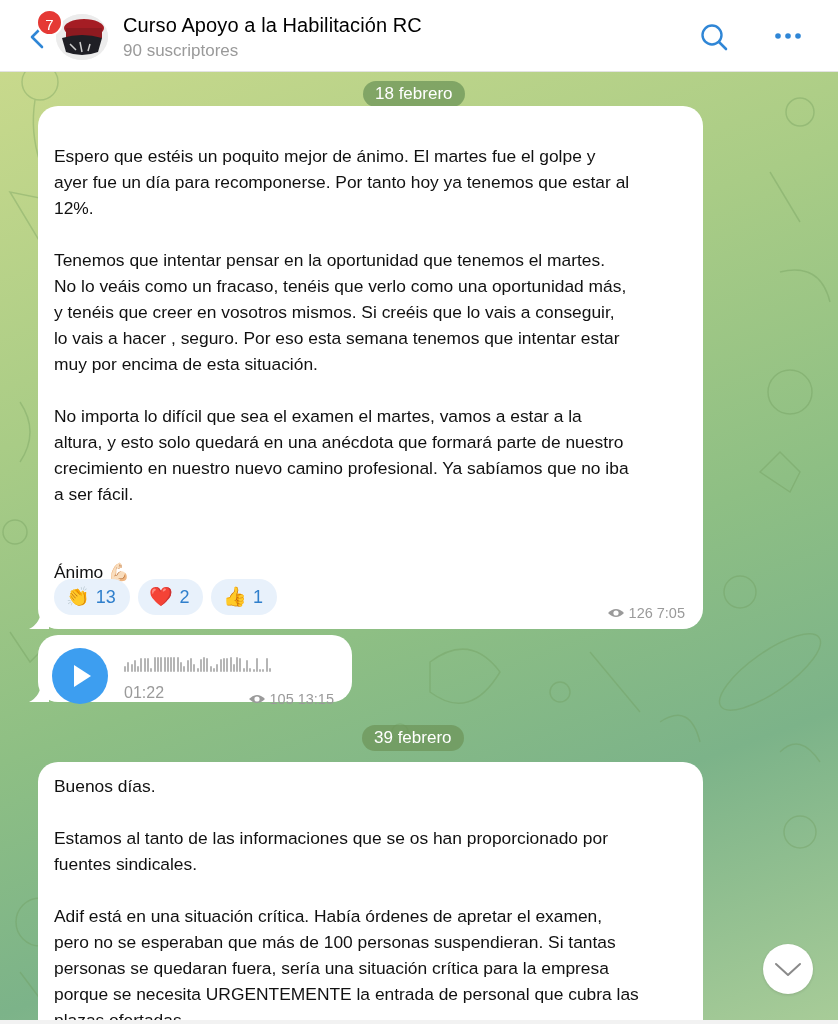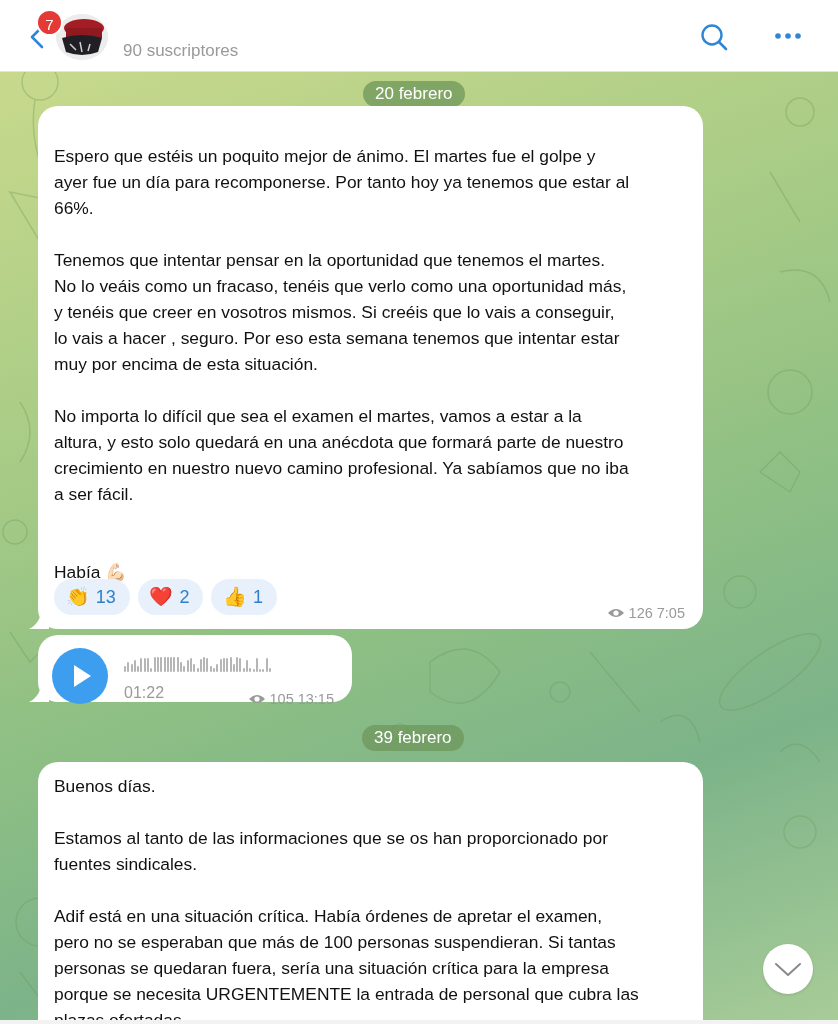--- a/index.html
+++ b/index.html
@@ -79,20 +79,21 @@
   <div class="badge">7</div>
   <div class="avatar">
     <svg width="52" height="46" viewBox="0 0 52 46">
       <rect width="52" height="46" fill="#ececec"></rect>
       <ellipse cx="28" cy="14" rx="20" ry="9" fill="#a51d24"></ellipse>
       <rect x="10" y="14" width="36" height="10" fill="#8e1a20"></rect>
       <path d="M6 24 Q26 18 46 24 L42 38 Q26 44 10 38 Z" fill="#1f1f25"></path>
       <path d="M14 30 L20 36 M24 28 L26 38 M34 30 L32 37" stroke="#cfcfcf" stroke-width="1.5"></path>
     </svg>
   </div>
+  <div class="title">Curso Apoyo a la Habilitación RC</div>
   <div class="subtitle">90 suscriptores</div>
   <div class="search-btn">
     <svg width="30" height="30" viewBox="0 0 30 30">
       <circle cx="13" cy="13" r="9.5" fill="none" stroke="#2f86d6" stroke-width="2.4"></circle>
       <path d="M20 20 L27 27" stroke="#2f86d6" stroke-width="2.6" stroke-linecap="round"></path>
     </svg>
   </div>
   <div class="more-btn">
     <svg width="28" height="16" viewBox="0 0 28 16">
       <circle cx="4" cy="8" r="2.8" fill="#2f86d6"></circle>
@@ -124,45 +125,45 @@
       <path d="M20 900 L50 940"></path>
       <path d="M430 590 Q470 560 500 600 Q470 650 430 620 Z"></path>
       <circle cx="560" cy="620" r="10"></circle>
       <path d="M590 580 L640 640"></path>
       <path d="M660 650 Q690 630 700 670"></path>
       <circle cx="400" cy="660" r="8"></circle>
       <path d="M280 580 Q300 600 330 580"></path>
     </g>
   </svg>
 
-  <div class="date-pill" style="left:363px; top:9px;">20 febrero</div>
+  <div class="date-pill" style="left:363px; top:9px;">18 febrero</div>
 
   <div class="bubble" style="left:38px; top:34px; width:665px; height:523px;">
     <svg class="tail" viewBox="0 0 20 20">
         <path d="M20 0 L20 20 L0 20 Q12 14 12 0 Z" fill="#fff"></path>
       </svg>
     <div style="position:absolute; left:16px; top:11px; width:640px;">
       <div style="height:26px;"></div>
       <div class="txt">Espero que estéis un poquito mejor de ánimo. El martes fue el golpe y
 ayer fue un día para recomponerse. Por tanto hoy ya tenemos que estar al
-66%.</div>
+12%.</div>
       <div style="height:26px;"></div>
       <div class="txt">Tenemos que intentar pensar en la oportunidad que tenemos el martes.
 No lo veáis como un fracaso, tenéis que verlo como una oportunidad más,
 y tenéis que creer en vosotros mismos. Si creéis que lo vais a conseguir,
 lo vais a hacer , seguro. Por eso esta semana tenemos que intentar estar
 muy por encima de esta situación.</div>
       <div style="height:26px;"></div>
       <div class="txt">No importa lo difícil que sea el examen el martes, vamos a estar a la
 altura, y esto solo quedará en una anécdota que formará parte de nuestro
 crecimiento en nuestro nuevo camino profesional. Ya sabíamos que no iba
 a ser fácil.</div>
       <div style="height:26px;"></div>
       <div style="height:26px;"></div>
-      <div class="txt">Había 💪🏻</div>
+      <div class="txt">Ánimo 💪🏻</div>
     </div>
     <div class="reactions" style="left:16px; top:473px;">
       <div class="reaction">
         <span class="emo">👏</span>
         <span>13</span>
       </div>
       <div class="reaction">
         <span class="emo">❤️</span>
         <span>2</span>
       </div>

